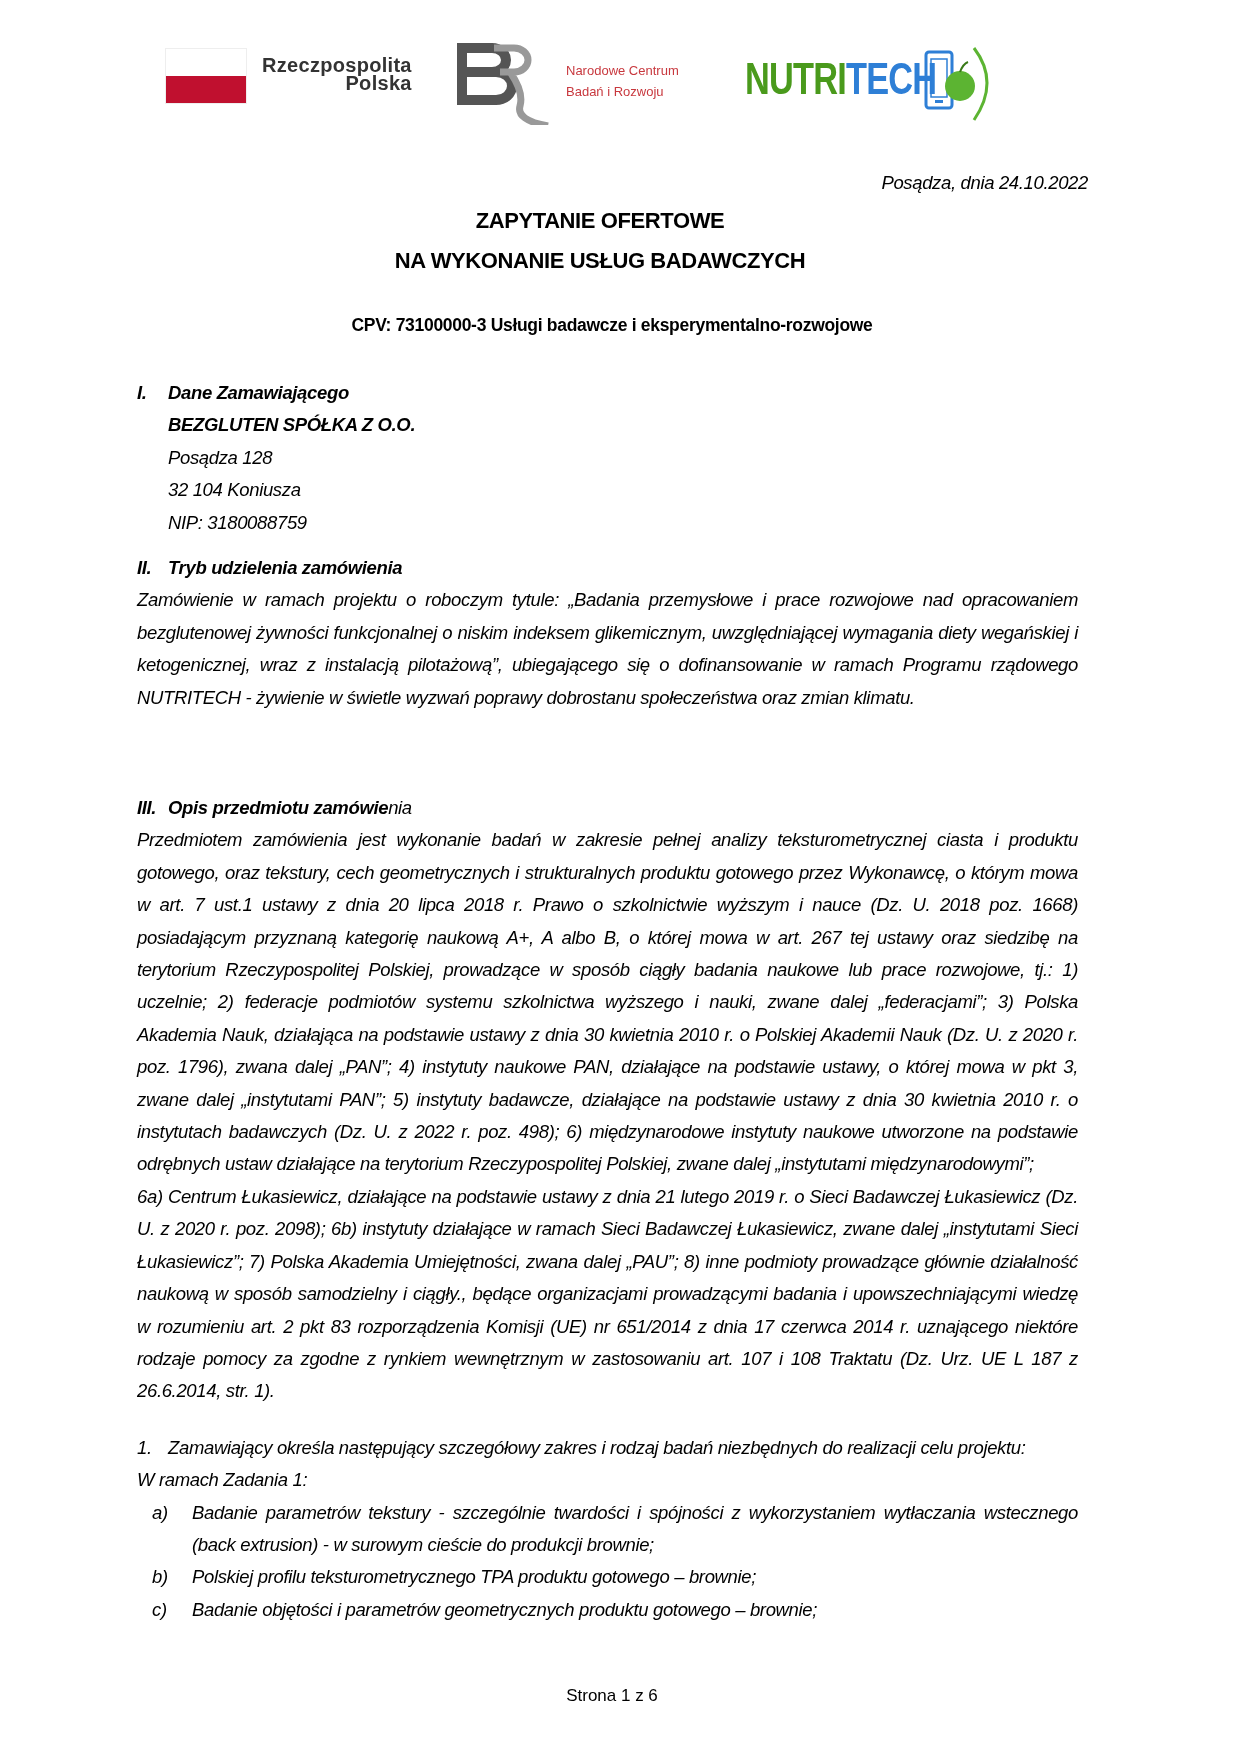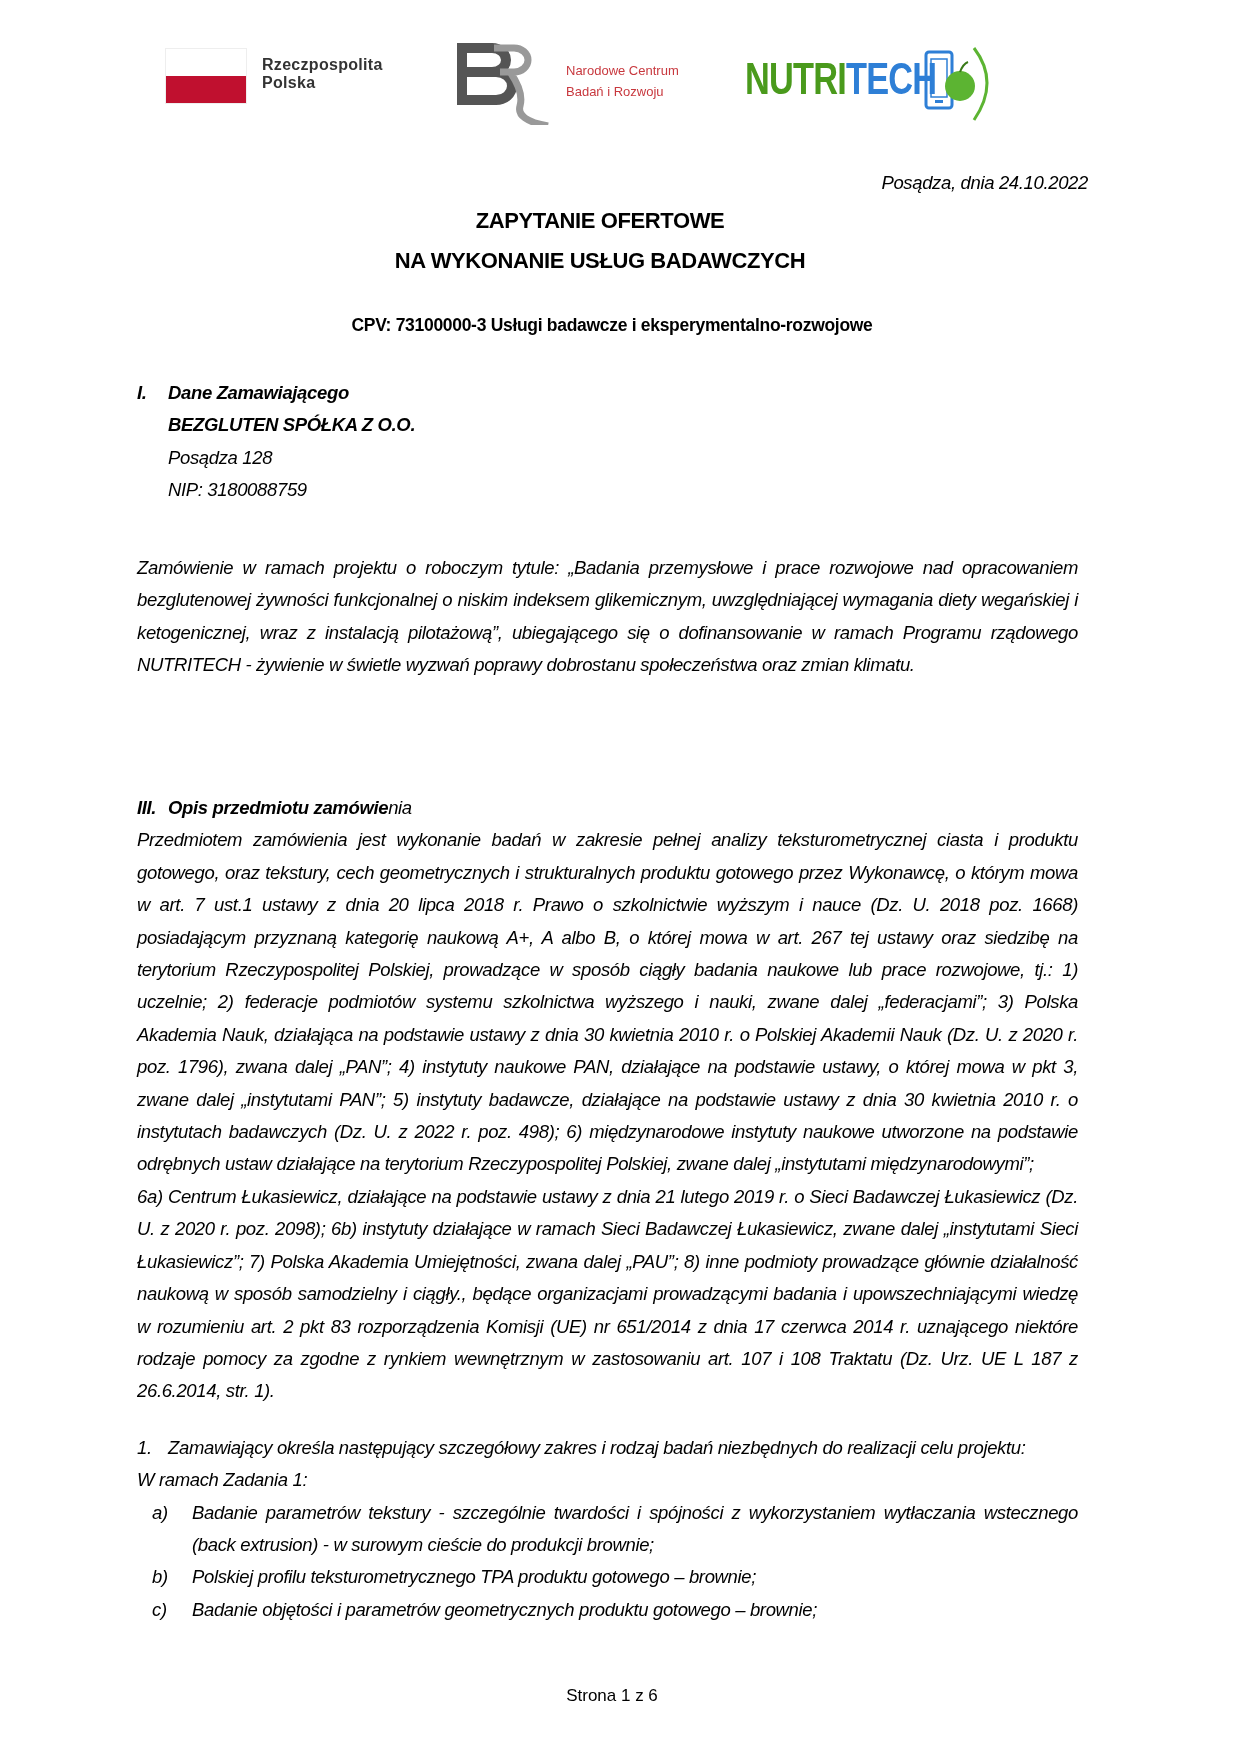--- a/index.html
+++ b/index.html
@@ -3,21 +3,21 @@
 <meta charset="utf-8">
 <style>
   html, body { margin:0; padding:0; background:#ffffff; }
   body { width:1240px; height:1754px; position:relative; overflow:hidden;
          font-family:"Liberation Sans", sans-serif; color:#000; }
   .page-text { font-family:"Liberation Sans", sans-serif; font-size:18.5px; letter-spacing:-0.35px;font-style:italic; }
   .logos { position:absolute; top:40px; left:0; width:1240px; height:90px; }
   .flag { position:absolute; left:165px; top:8px; width:80px; height:54px; border:1px solid #eee; }
   .flag .w { height:50%; background:#fff; }
   .flag .r { height:50%; background:#c0102f; }
-  .rp-text { position:absolute; left:262px; top:16px; font-size:16px; line-height:18px; font-weight:bold; color:#333; letter-spacing:0.3px; }
+  .rp-text { position:absolute; left:262px; top:16px; font-size:20px; line-height:18px; font-weight:bold; color:#333; letter-spacing:0.3px;text-align:right; }
   .br-logo { position:absolute; left:452px; top:0px; width:110px; height:85px; }
   .ncbr-text { position:absolute; left:566px; top:20px; font-size:13px; line-height:21px; color:#c8383e; }
   .nutritech { position:absolute; left:745px; top:14px; font-size:44px; font-weight:bold; letter-spacing:-1px; transform:scaleX(0.78); transform-origin:left top; }
   .nutritech .g { color:#4a9a1c; }
   .nutritech .b { color:#2e7fd6; }
   .phone-apple { position:absolute; left:922px; top:4px; width:80px; height:80px; }
   .date { position:absolute; top:172px; right:152px; font-size:18.5px; }
   .title1, .title2 { position:absolute; left:0; width:1240px; text-align:center; font-weight:bold; font-size:22px; letter-spacing:-0.4px; }
   .title1 { top:208px; left:-20px; }
   .title2 { top:248px; left:-20px; }
@@ -68,24 +68,26 @@
 <div class="date page-text">Posądza, dnia 24.10.2022</div>
 
 <div class="title1">ZAPYTANIE OFERTOWE</div>
 <div class="title2">NA WYKONANIE USŁUG BADAWCZYCH</div>
 <div class="cpv">CPV: 73100000-3 Usługi badawcze i eksperymentalno-rozwojowe</div>
 
 <div class="block page-text" style="top:377px;">
   <div><span class="sec-num">I.</span><span class="bold">Dane Zamawiającego</span></div>
   <div class="indent bold">BEZGLUTEN SPÓŁKA Z O.O.</div>
   <div class="indent">Posądza 128</div>
+  <div class="indent">32 104 Koniusza</div>
   <div class="indent">NIP: 3180088759</div>
 </div>
 
 <div class="block page-text" style="top:552px;">
+  <div><span class="sec-num">II.</span><span class="bold">Tryb udzielenia zamówienia</span></div>
   <div class="justify">Zamówienie w ramach projektu o roboczym tytule: „Badania przemysłowe i prace rozwojowe nad opracowaniem bezglutenowej żywności funkcjonalnej o niskim indeksem glikemicznym, uwzględniającej wymagania diety wegańskiej i ketogenicznej, wraz z instalacją pilotażową”, ubiegającego się o dofinansowanie w ramach Programu rządowego NUTRITECH - żywienie w świetle wyzwań poprawy dobrostanu społeczeństwa oraz zmian klimatu.</div>
 </div>
 
 <div class="block page-text" style="top:776px;margin-top:16px;">
   <div><span class="sec-num">III.</span><span class="bold">Opis przedmiotu zamówie</span><span>nia</span></div>
   <div class="justify">Przedmiotem zamówienia jest wykonanie badań w zakresie pełnej analizy teksturometrycznej ciasta i produktu gotowego, oraz tekstury, cech geometrycznych i strukturalnych produktu gotowego przez Wykonawcę, o którym mowa w art. 7 ust.1  ustawy z dnia 20 lipca 2018 r. Prawo o szkolnictwie wyższym i nauce (Dz. U. 2018 poz. 1668) posiadającym przyznaną kategorię naukową A+, A albo B, o której mowa w art. 267 tej ustawy oraz siedzibę na terytorium Rzeczypospolitej Polskiej, prowadzące w sposób ciągły badania naukowe lub prace rozwojowe, tj.: 1) uczelnie; 2) federacje podmiotów systemu szkolnictwa wyższego i nauki, zwane dalej „federacjami”; 3) Polska Akademia Nauk, działająca na podstawie ustawy z dnia 30 kwietnia 2010 r. o Polskiej Akademii Nauk (Dz. U. z 2020 r. poz. 1796), zwana dalej „PAN”; 4) instytuty naukowe PAN, działające na podstawie ustawy, o której mowa w pkt 3, zwane dalej „instytutami PAN”; 5) instytuty badawcze, działające na podstawie ustawy z dnia 30 kwietnia 2010 r. o instytutach badawczych (Dz. U. z 2022 r. poz. 498); 6) międzynarodowe instytuty naukowe utworzone na podstawie odrębnych ustaw działające na terytorium Rzeczypospolitej Polskiej, zwane dalej „instytutami międzynarodowymi”;</div>
   <div class="justify">6a) Centrum Łukasiewicz, działające na podstawie ustawy z dnia 21 lutego 2019 r. o Sieci Badawczej Łukasiewicz (Dz. U. z 2020 r. poz. 2098); 6b) instytuty działające w ramach Sieci Badawczej Łukasiewicz, zwane dalej „instytutami Sieci Łukasiewicz”; 7) Polska Akademia Umiejętności, zwana dalej „PAU”; 8) inne podmioty prowadzące głównie działalność naukową w sposób samodzielny i ciągły., będące organizacjami prowadzącymi badania i upowszechniającymi wiedzę w rozumieniu art. 2 pkt 83 rozporządzenia Komisji (UE) nr 651/2014 z dnia 17 czerwca 2014 r. uznającego niektóre rodzaje pomocy za zgodne z rynkiem wewnętrznym w zastosowaniu art. 107 i 108 Traktatu (Dz. Urz. UE L 187 z 26.6.2014, str. 1).</div>
   <div style="height:24px;"></div>
   <div><span style="display:inline-block;width:31px;">1.</span><span>Zamawiający określa następujący szczegółowy zakres i rodzaj badań niezbędnych do realizacji celu projektu:</span></div>
   <div>W ramach Zadania 1:</div>

